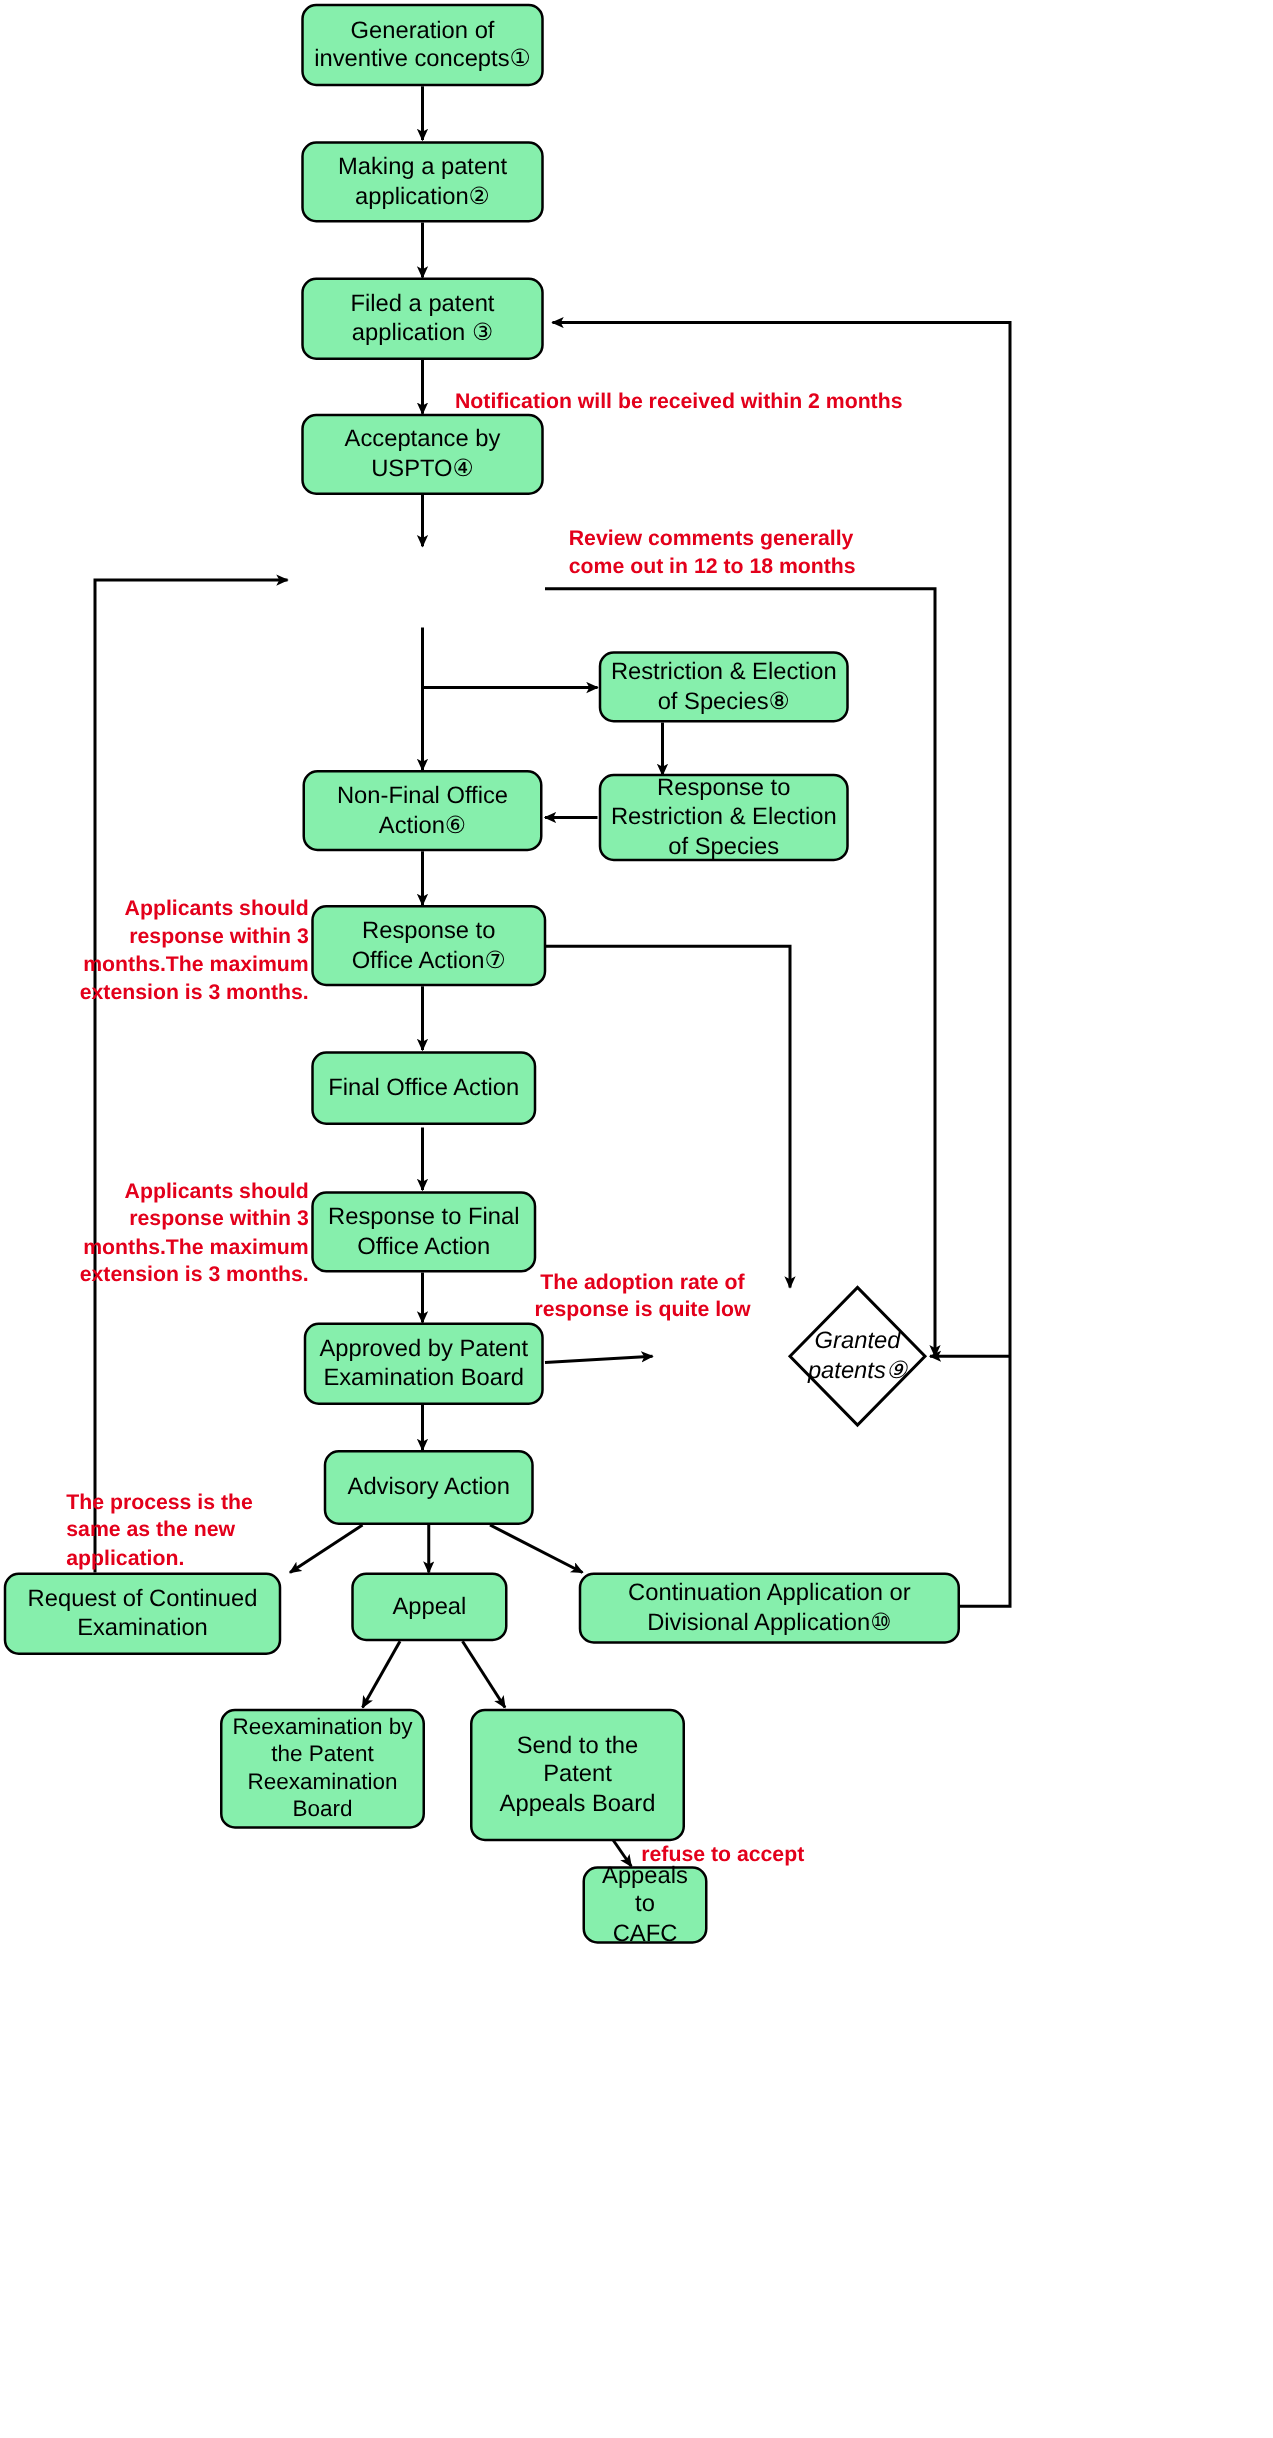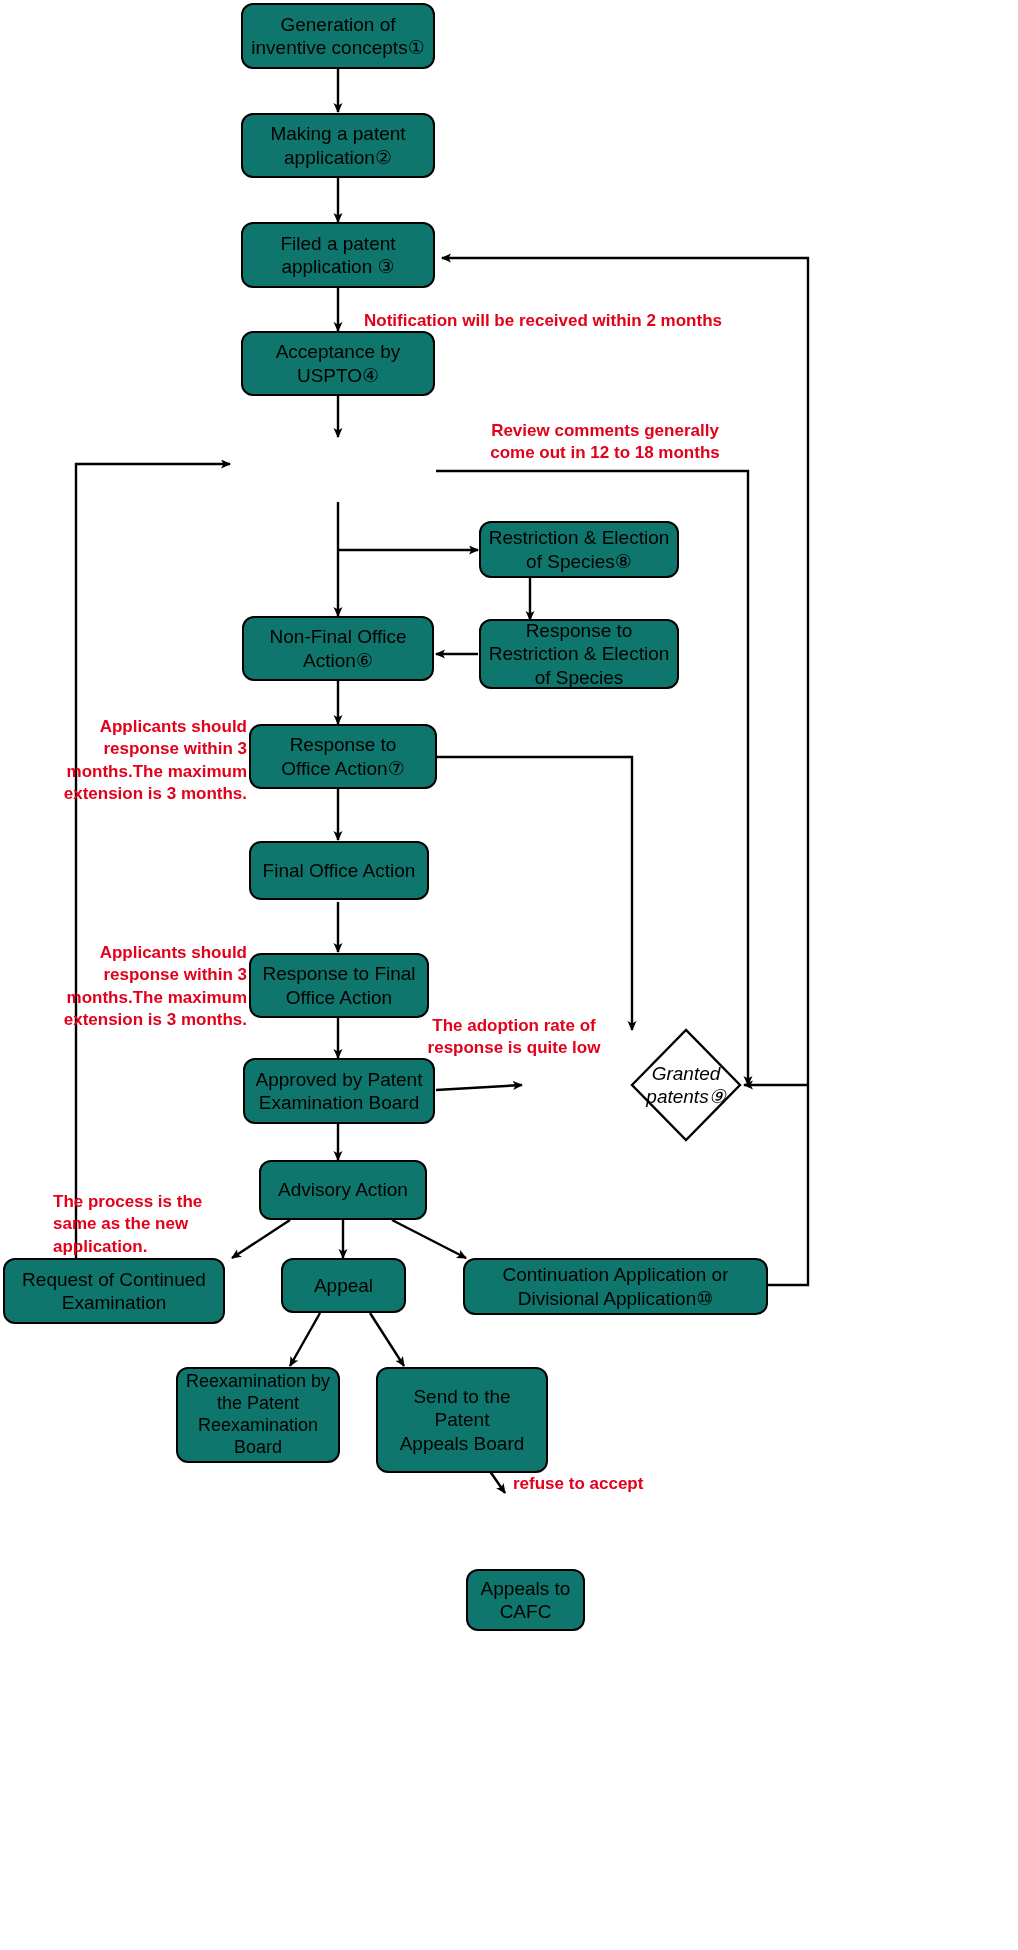--- a/index.html
+++ b/index.html
@@ -23,21 +23,21 @@
     top: 0;
     width: 1018px;
     height: 1950px;
     pointer-events: none;
   }
   .node {
     position: absolute;
     box-sizing: border-box;
     border: 2px solid #000000;
     border-radius: 12px;
-    background: #0f766e;
+    background: #86efac;
     display: flex;
     align-items: center;
     justify-content: center;
     text-align: center;
     color: #000000;
     font-size: 19px;
     line-height: 1.22;
     padding: 2px 6px;
     z-index: 2;
   }
@@ -224,28 +224,28 @@
 the Patent
 Reexamination
 Board</span>
   </div>
 
   <div class="node" style="left:376px; top:1367px; width:172px; height:106px;">
     <span style="white-space: pre-line;">Send to the Patent
 Appeals Board</span>
   </div>
 
-  <div class="node" style="left:466px; top:1569px; width:119px; height:62px;">
+  <div class="node" style="left:466px; top:1493px; width:100px; height:62px;">
     <span style="white-space: pre-line;">Appeals to
 CAFC</span>
   </div>
 
   <div class="annot lft" style="left: 364px; top: 310px; width: 460px; white-space: pre-line;">Notification will be received within 2 months</div>
 
-  <div class="annot lft" style="left: 455px; top: 420px; width: 300px; white-space: pre-line; text-align: center;">Review comments generally
+  <div class="annot lft" style="left: 455px; top: 420px; width: 300px; white-space: pre-line;">Review comments generally
 come out in 12 to 18 months</div>
 
   <div class="annot rgt" style="left: 52px; top: 716px; width: 195px; white-space: pre-line;">Applicants should
 response within 3
 months.The maximum
 extension is 3 months.</div>
 
   <div class="annot rgt" style="left: 52px; top: 942px; width: 195px; white-space: pre-line;">Applicants should
 response within 3
 months.The maximum

